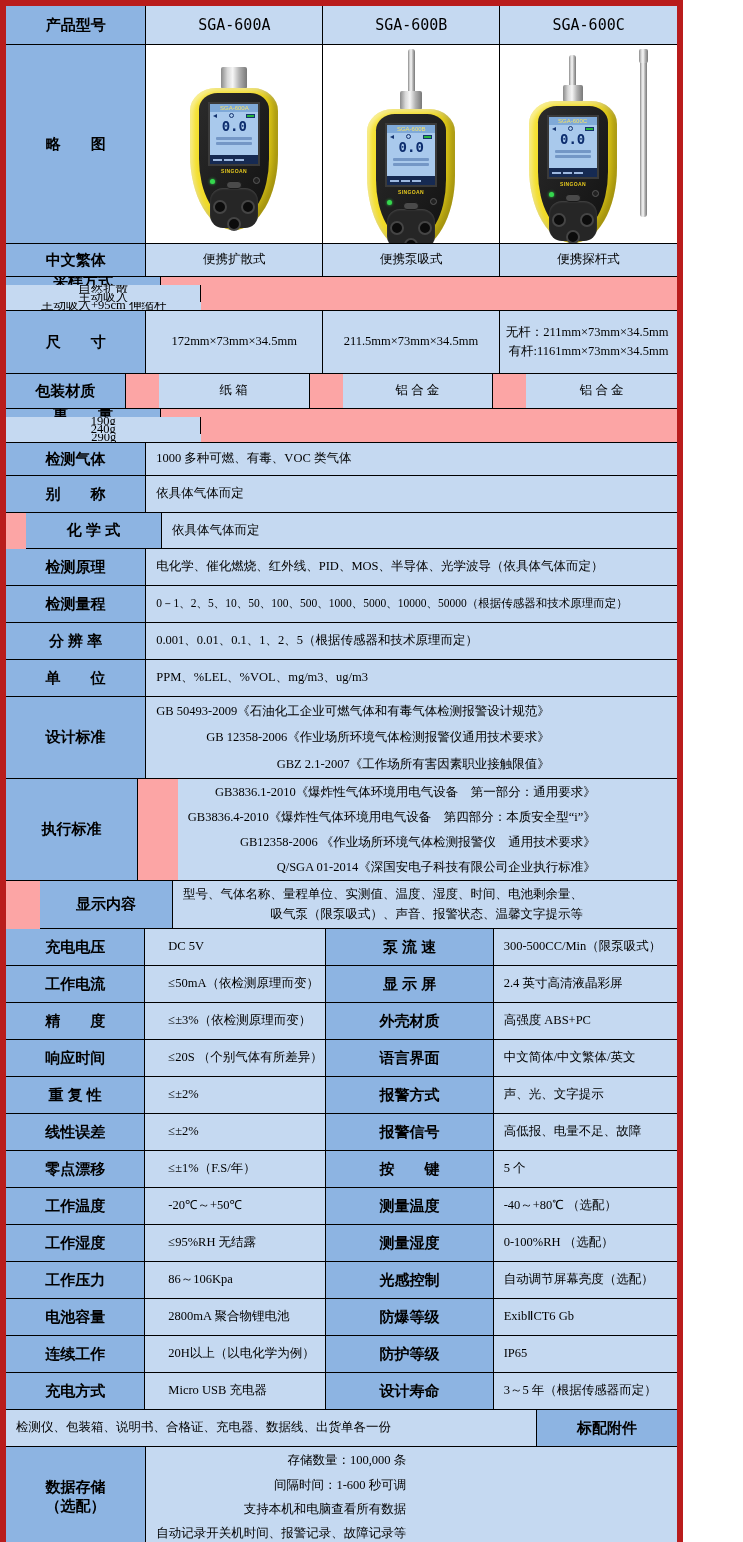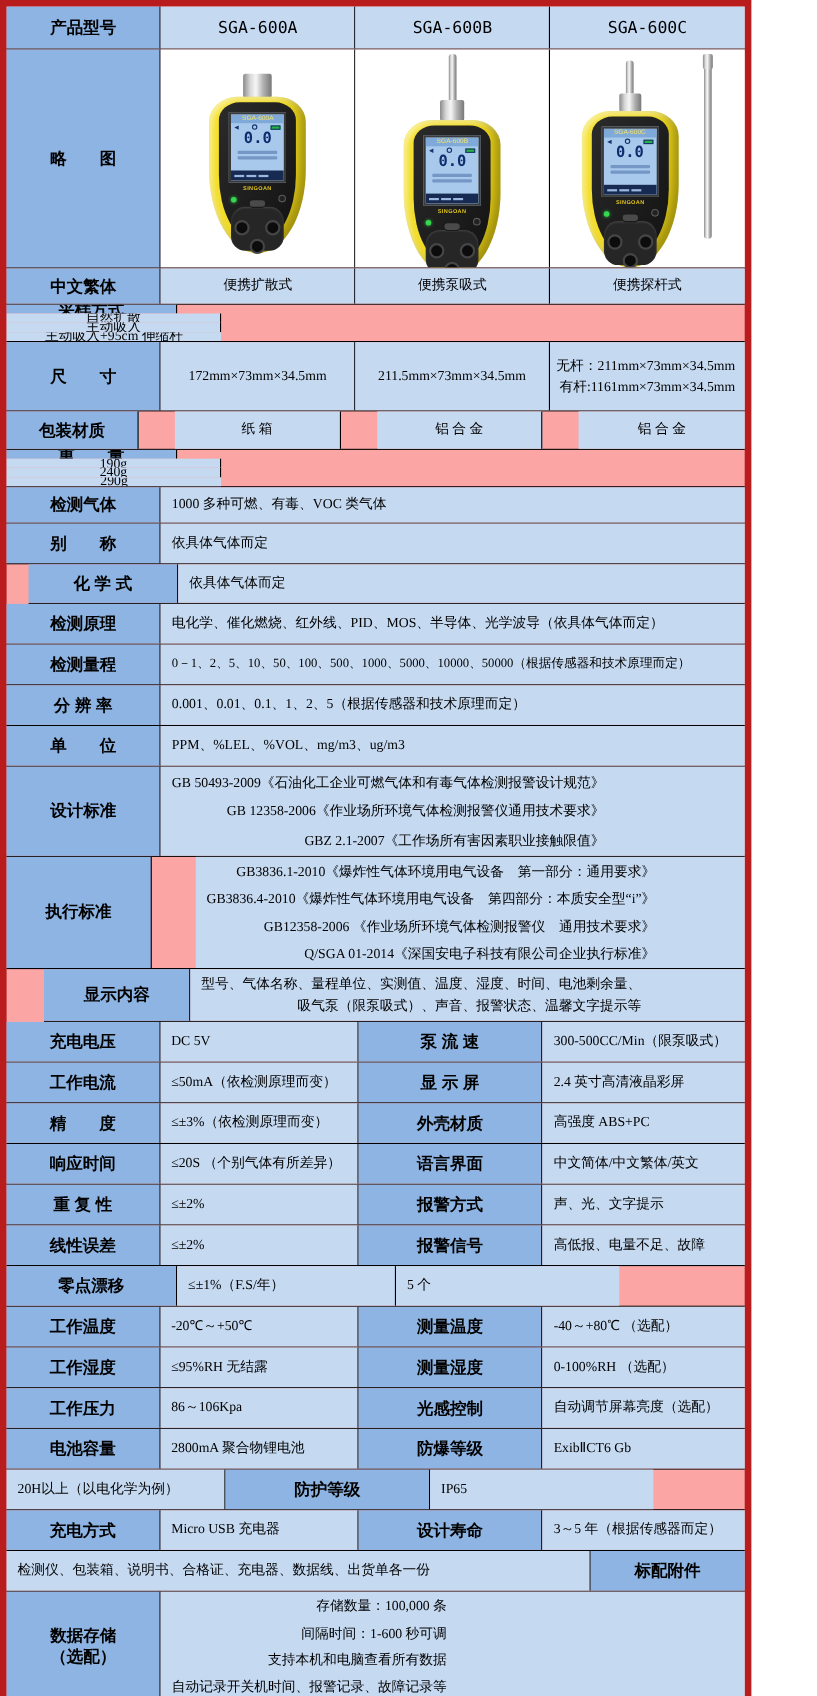--- a/index.html
+++ b/index.html
@@ -14,21 +14,21 @@
   .row { display:flex; border-bottom:1px solid #000; }
   .row:last-child { border-bottom:none; }
   .cell { border-right:1px solid #000; display:flex; align-items:center; justify-content:center; overflow:hidden; }
   .cell:last-child { border-right:none; }
 
   
   .c-label  { width:155px; background:#8DB4E2; font-weight:bold; font-size:15px; text-align:center; }
   .c-prod   { width:195.33px; background:#C5D9F1; }
   .c-val-full { width:586px; background:#C5D9F1; justify-content:flex-start; padding-left:10px; }
   .d1 { width:155px; }
-  .d2 { width:199px; background:#C5D9F1; justify-content:flex-start; padding-left:10px; }
+  .d2 { width:199px; background:#C5D9F1; justify-content:flex-start; padding-left:23px; }
   .d3 { width:186px; background:#8DB4E2; font-weight:bold; font-size:15px; }
   .d4 { width:203px; background:#C5D9F1; justify-content:flex-start; padding-left:10px; }
 
   .val { font-family:Liberation Serif, serif; font-size:12.5px; line-height:1.55; }
   .nowrap { white-space:nowrap; }
   .ml { white-space:pre-line; text-align:right; }
 
   
   .h-header { height:39px; }
   .h-img    { height:199px; }
@@ -335,20 +335,21 @@
   </div>
   <div class="row h37">
     <div class="cell c-label d1">线性误差</div>
     <div class="cell d2 val nowrap">≤±2%</div>
     <div class="cell d3">报警信号</div>
     <div class="cell d4 val nowrap">高低报、电量不足、故障</div>
   </div>
   <div class="row h37">
     <div class="cell c-label d1">零点漂移</div>
     <div class="cell d2 val nowrap">≤±1%（F.S/年）</div>
+    <div class="cell d3">按　　键</div>
     <div class="cell d4 val nowrap">5 个</div>
   </div>
   <div class="row h37">
     <div class="cell c-label d1">工作温度</div>
     <div class="cell d2 val nowrap">-20℃～+50℃</div>
     <div class="cell d3">测量温度</div>
     <div class="cell d4 val nowrap">-40～+80℃ （选配）</div>
   </div>
   <div class="row h37">
     <div class="cell c-label d1">工作湿度</div>
@@ -362,20 +363,21 @@
     <div class="cell d3">光感控制</div>
     <div class="cell d4 val nowrap">自动调节屏幕亮度（选配）</div>
   </div>
   <div class="row h37">
     <div class="cell c-label d1">电池容量</div>
     <div class="cell d2 val nowrap">2800mA 聚合物锂电池</div>
     <div class="cell d3">防爆等级</div>
     <div class="cell d4 val nowrap">ExibⅡCT6 Gb</div>
   </div>
   <div class="row h37">
+    <div class="cell c-label d1">连续工作</div>
     <div class="cell d2 val nowrap">20H以上（以电化学为例）</div>
     <div class="cell d3">防护等级</div>
     <div class="cell d4 val nowrap">IP65</div>
   </div>
   <div class="row h37">
     <div class="cell c-label d1">充电方式</div>
     <div class="cell d2 val nowrap">Micro USB 充电器</div>
     <div class="cell d3">设计寿命</div>
     <div class="cell d4 val nowrap">3～5 年（根据传感器而定）</div>
   </div>

